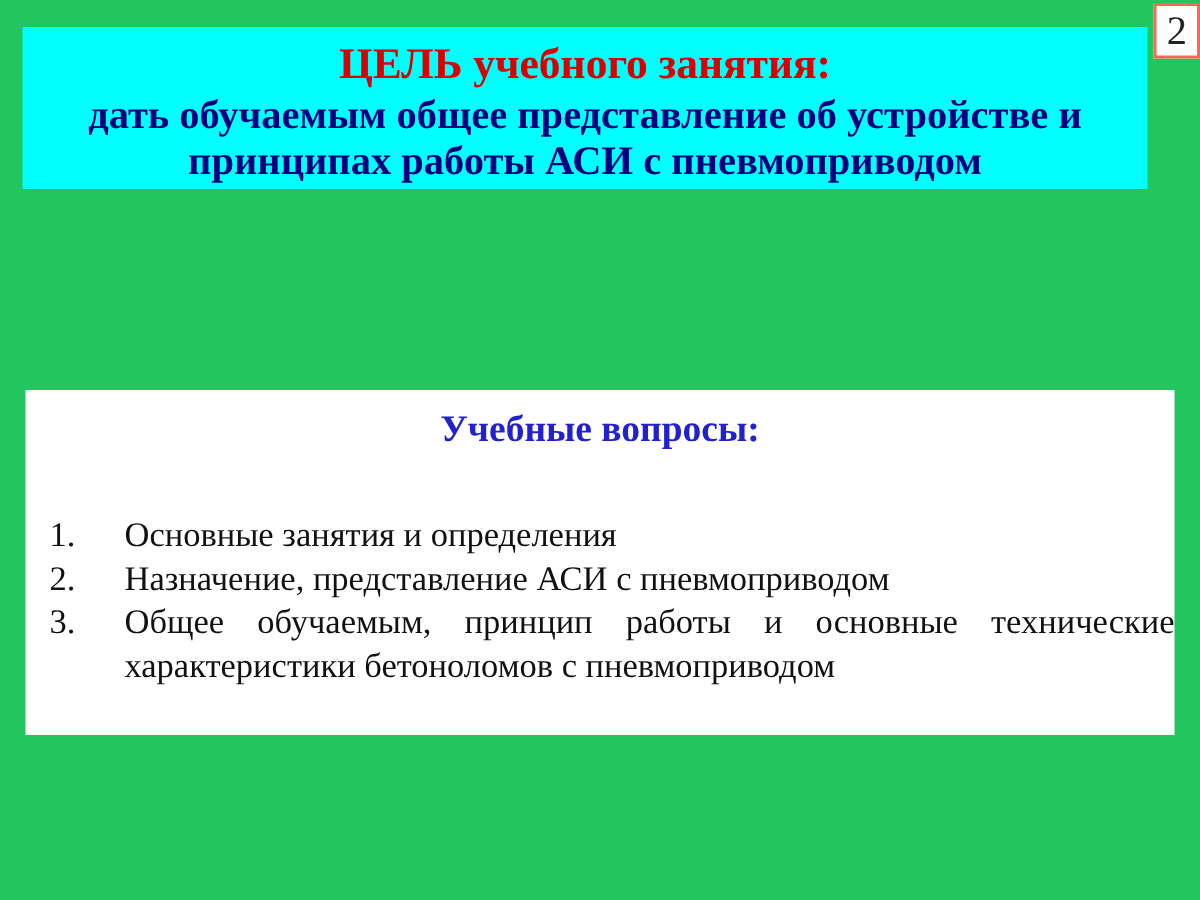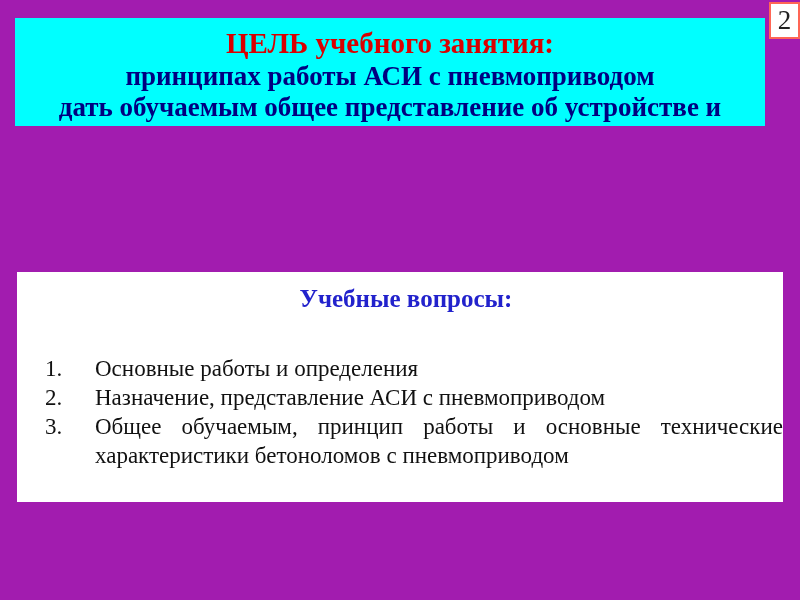--- a/index.html
+++ b/index.html
@@ -8,21 +8,21 @@
   }
   body {
     width: 800px;
     height: 600px;
     font-family: "Liberation Serif", serif;
   }
   .slide {
     position: relative;
     width: 800px;
     height: 600px;
-    background: #a21caf;
+    background: #22c55e;
     overflow: hidden;
   }
   
   .header-box {
     position: absolute;
     left: 15px;
     top: 18px;
     width: 750px;
     height: 108px;
     background: #00FFFF;
@@ -57,27 +57,26 @@
   }
   .page-number {
     color: #222222;
     font-size: 27px;
     line-height: 27px;
   }
   
   .content-box {
     position: absolute;
     left: 17px;
-    top: 272px;
+    top: 260px;
     width: 766px;
     height: 230px;
     background: #FFFFFF;
     box-sizing: border-box;
     padding-top: 12px;
-    padding-left: 12px;
   }
   .content-heading {
     color: #2222CC;
     font-weight: bold;
     font-size: 25px;
     line-height: 30px;
     text-align: center;
     margin-bottom: 40px;
   }
   .question-list {
@@ -98,35 +97,35 @@
     text-align: justify;
   }
 </style>
 </head>
 <body>
 
 <div class="slide">
 
   <div class="header-box">
     <div class="header-title">ЦЕЛЬ учебного занятия:</div>
+    <div class="header-subtitle">дать обучаемым общее представление об устройстве и</div>
     <div class="header-subtitle">принципах работы АСИ с пневмоприводом</div>
-    <div class="header-subtitle">дать обучаемым общее представление об устройстве и</div>
   </div>
 
   <div class="page-number-box">
     <span class="page-number">2</span>
   </div>
 
   <div class="content-box">
     <div class="content-heading">Учебные вопросы:</div>
 
     <div class="question-list">
       <div class="list-item">
         <span class="num">1.</span>
-        <span class="txt">Основные работы и определения</span>
+        <span class="txt">Основные занятия и определения</span>
       </div>
       <div class="list-item">
         <span class="num">2.</span>
         <span class="txt">Назначение, представление АСИ с пневмоприводом</span>
       </div>
       <div class="list-item">
         <span class="num">3.</span>
         <span class="txt">Общее обучаемым, принцип работы и основные технические характеристики бетоноломов с пневмоприводом</span>
       </div>
     </div>

